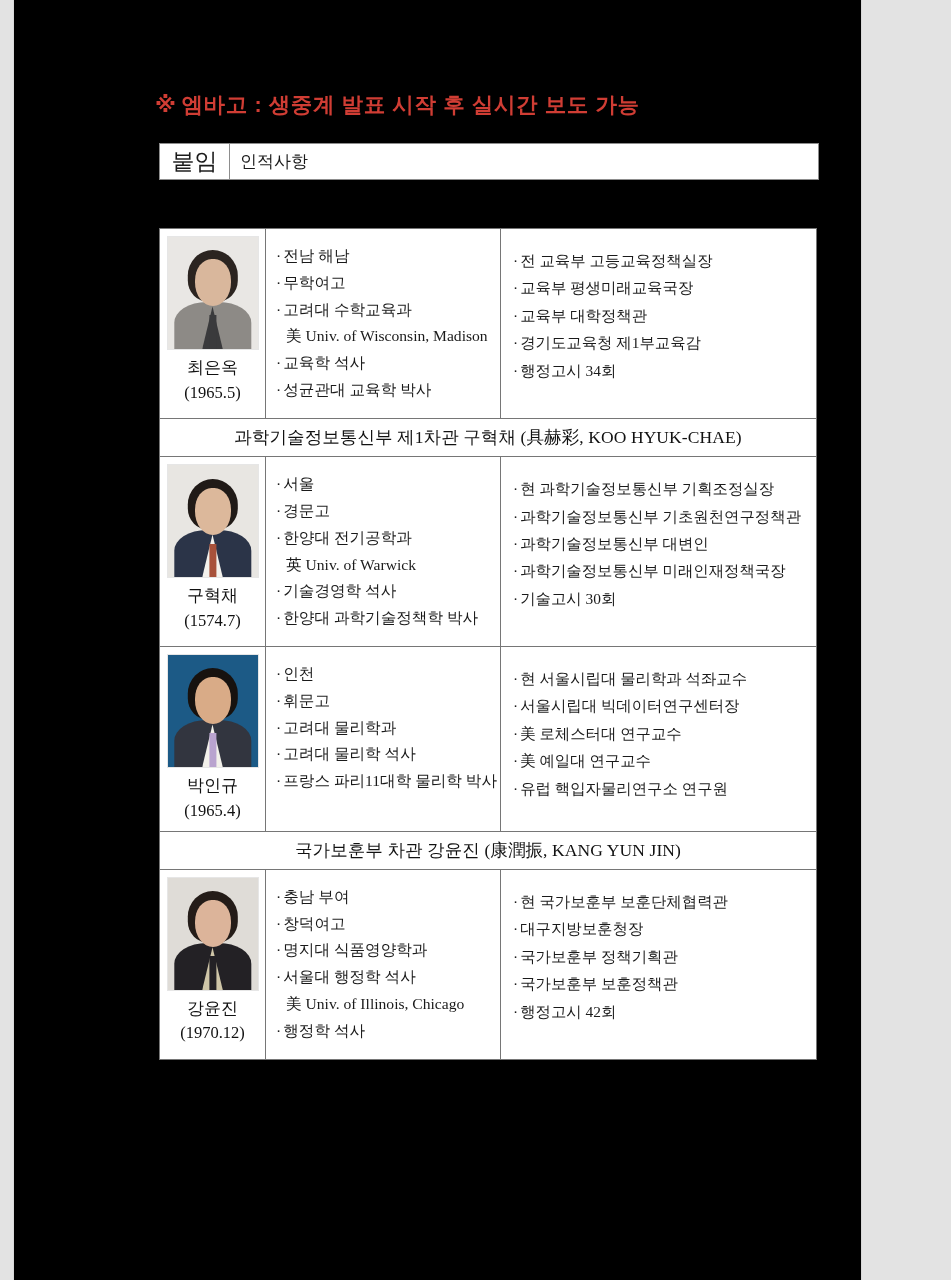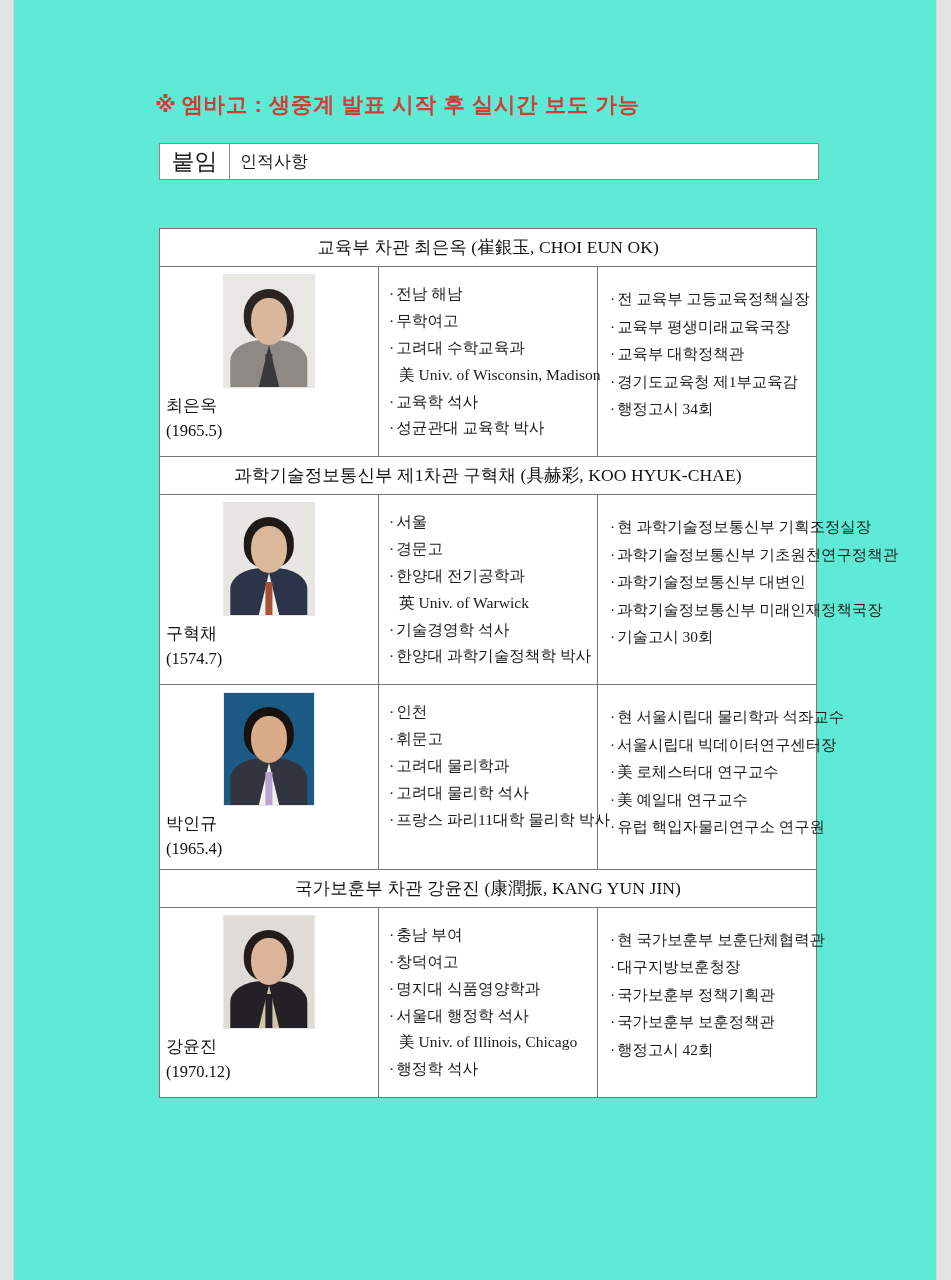--- a/index.html
+++ b/index.html
@@ -14,23 +14,23 @@
     background: #e3e3e3;
     font-family: "Liberation Serif", "DejaVu Serif", serif;
     position: relative;
     overflow: hidden;
   }
 
   .page-sheet {
     position: absolute;
     left: 14px;
     top: 0;
-    width: 922px;
+    width: 847px;
     height: 1280px;
-    background: #5eead4;
+    background: #000000;
     box-shadow: 0 0 0 1px #d8d8d8;
   }
 
   .page-inner {
     position: absolute;
     left: 131px;
     top: 0;
     width: 662px;
     height: 1280px;
   }
@@ -100,21 +100,21 @@
     line-height: 1.5;
     color: #111;
     padding: 5px 4px 6px;
     letter-spacing: 0.1px;
     white-space: nowrap;
   }
 
   .photo-cell {
     width: 106px;
     padding: 7px 6px 8px;
-    text-align: left;
+    text-align: center;
   }
   .portrait {
     width: 92px;
     height: 114px;
     margin: 0 auto 6px;
     border: 1px solid #e6e6e6;
     position: relative;
     overflow: hidden;
   }
   .portrait .head {
@@ -211,23 +211,20 @@
       <span class="mark">※</span><span>엠바고 : 생중계 발표 시작 후 실시간 보도 가능</span>
     </div>
 
     <div class="attach-box">
       <div class="attach-label">붙임</div>
       <div class="attach-value">인적사항</div>
     </div>
 
     <table class="profile-table">
       <tbody id="profile-body">
-          <tr>
-            <td class="title-cell" colspan="3">교육부 차관 최은옥 (崔銀玉, CHOI EUN OK)</td>
-          </tr>
           <tr>
             <td class="photo-cell">
               <div class="portrait" style="background: rgb(233, 231, 228);">
                 <div class="head p-body" style="background: rgb(141, 138, 134);"></div>
                 <div class="head p-hair" style="background: rgb(43, 36, 32);"></div>
                 <div class="head p-face" style="background: rgb(217, 183, 156);"></div>
                 <div class="head p-collar" style="background: rgb(58, 58, 60);"></div>
                 <div class="head p-tie" style="background: rgb(58, 58, 60);"></div>
               </div>
               <div class="person-name">최은옥</div>

